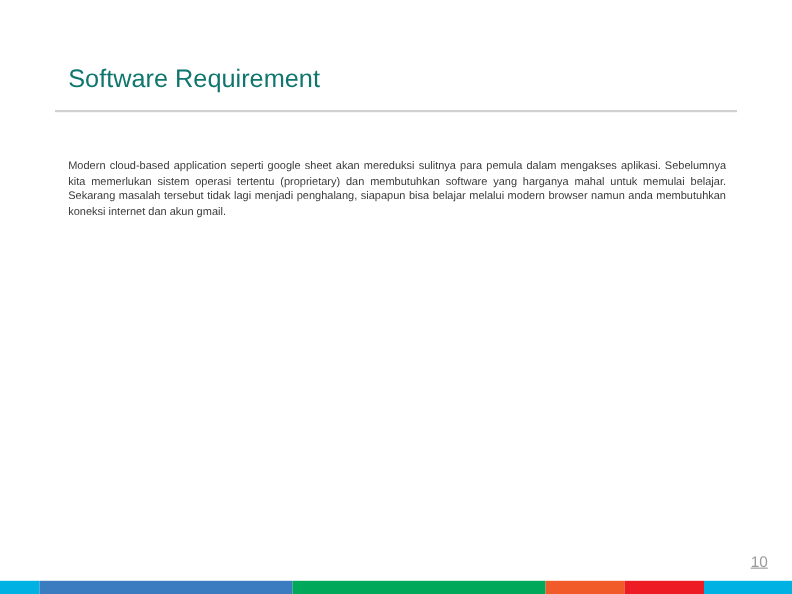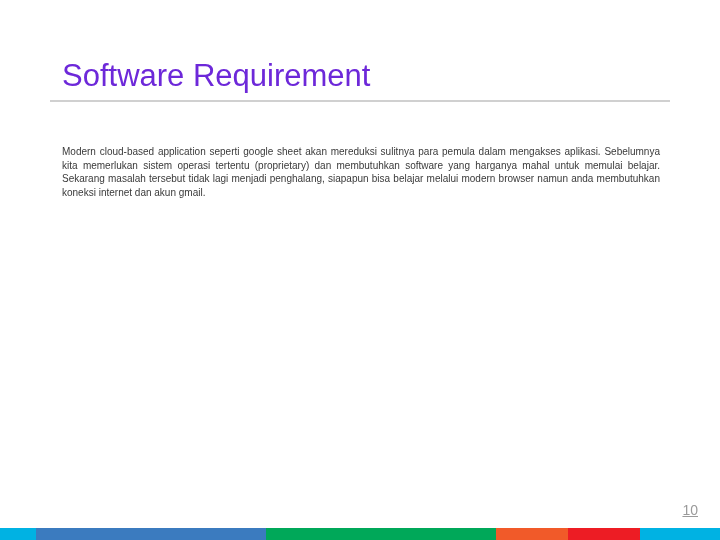--- a/index.html
+++ b/index.html
@@ -1,18 +1,18 @@
 <!DOCTYPE html>
 <html><head>
   <meta charset="utf-8">
   <style>
     * { margin: 0; padding: 0; box-sizing: border-box; }
     html, body { width: 720px; height: 540px; font-family: Arial, Helvetica, sans-serif; background: #fff; overflow: hidden; }
     .slide { position: relative; width: 720px; height: 540px; background: #fff; }
-    .title { position: absolute; left: 62px; top: 58px; font-size: 31px; font-weight: 400; color: #6d28d9; }
+    .title { position: absolute; left: 62px; top: 58px; font-size: 23px; font-weight: 400; color: #0f766e; }
     .underline { position: absolute; left: 50px; top: 100px; width: 620px; height: 2px; background: #d0d0d0; }
     .body { position: absolute; left: 62px; top: 145px; width: 598px; font-size: 10px; line-height: 1.35; color: #3a3a3a; text-align: justify; }
     .pagenum { position: absolute; right: 22px; bottom: 22px; font-size: 14px; color: #9a9a9a; text-decoration: underline; }
     .stripe { position: absolute; left: 0; bottom: 0; height: 12px; display: flex; width: 720px; }
     .stripe div { height: 12px; }
   </style>
 </head>
 <body>
 
 <div class="slide">

